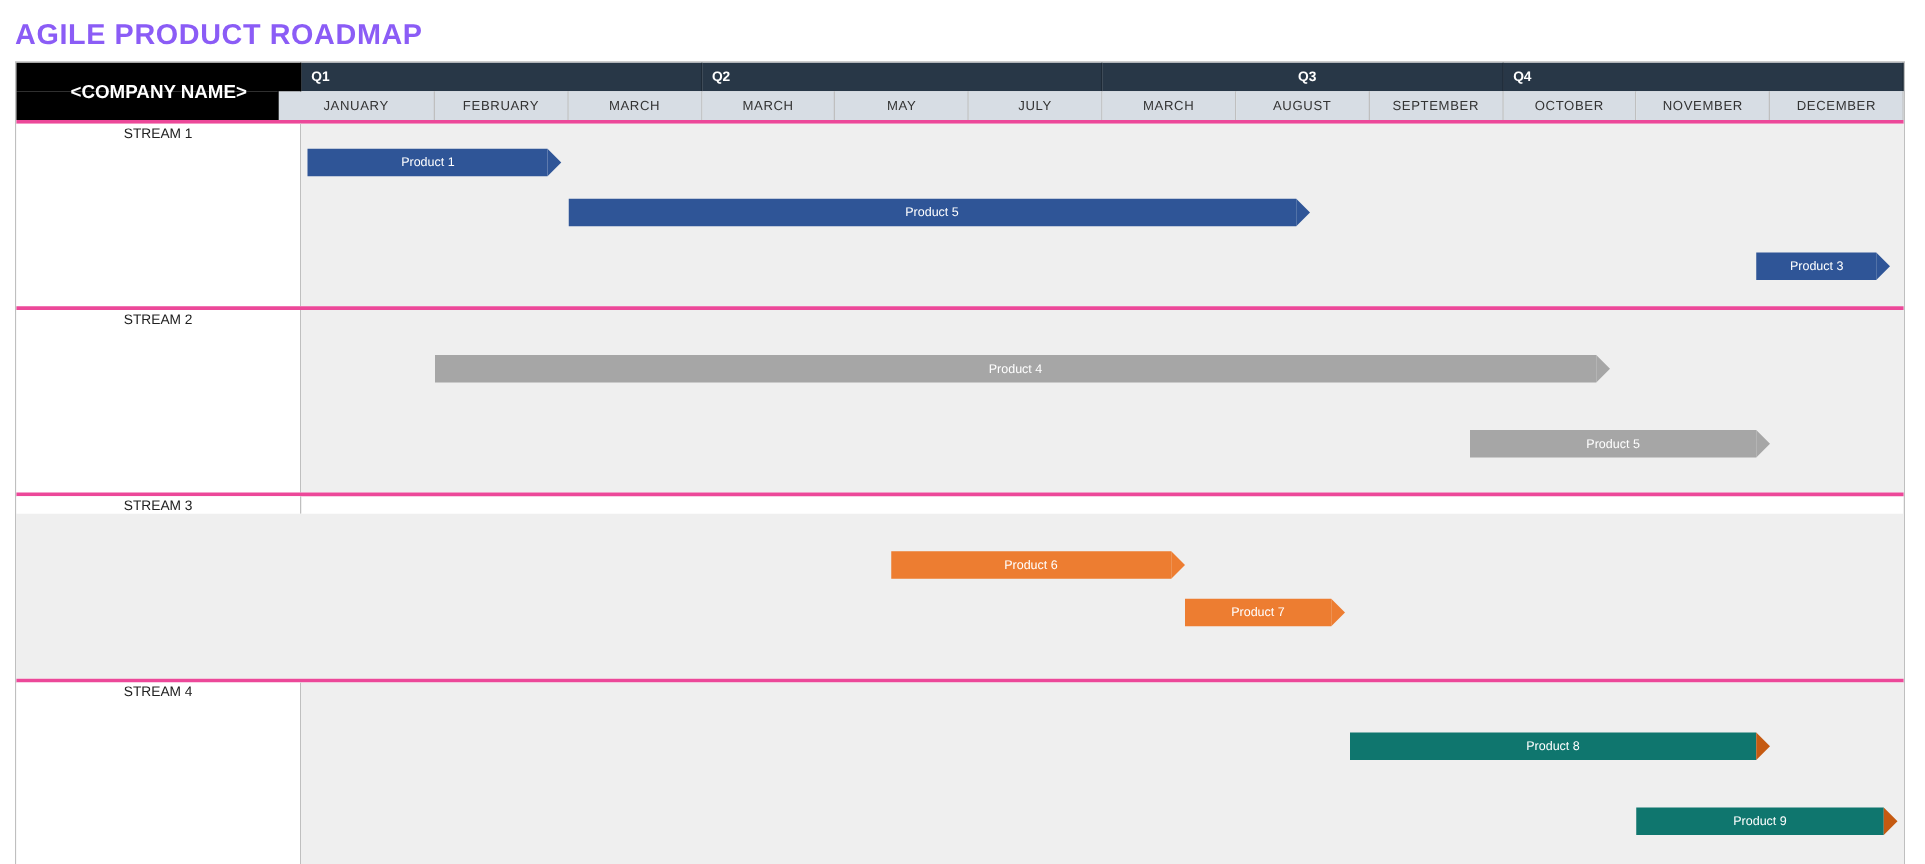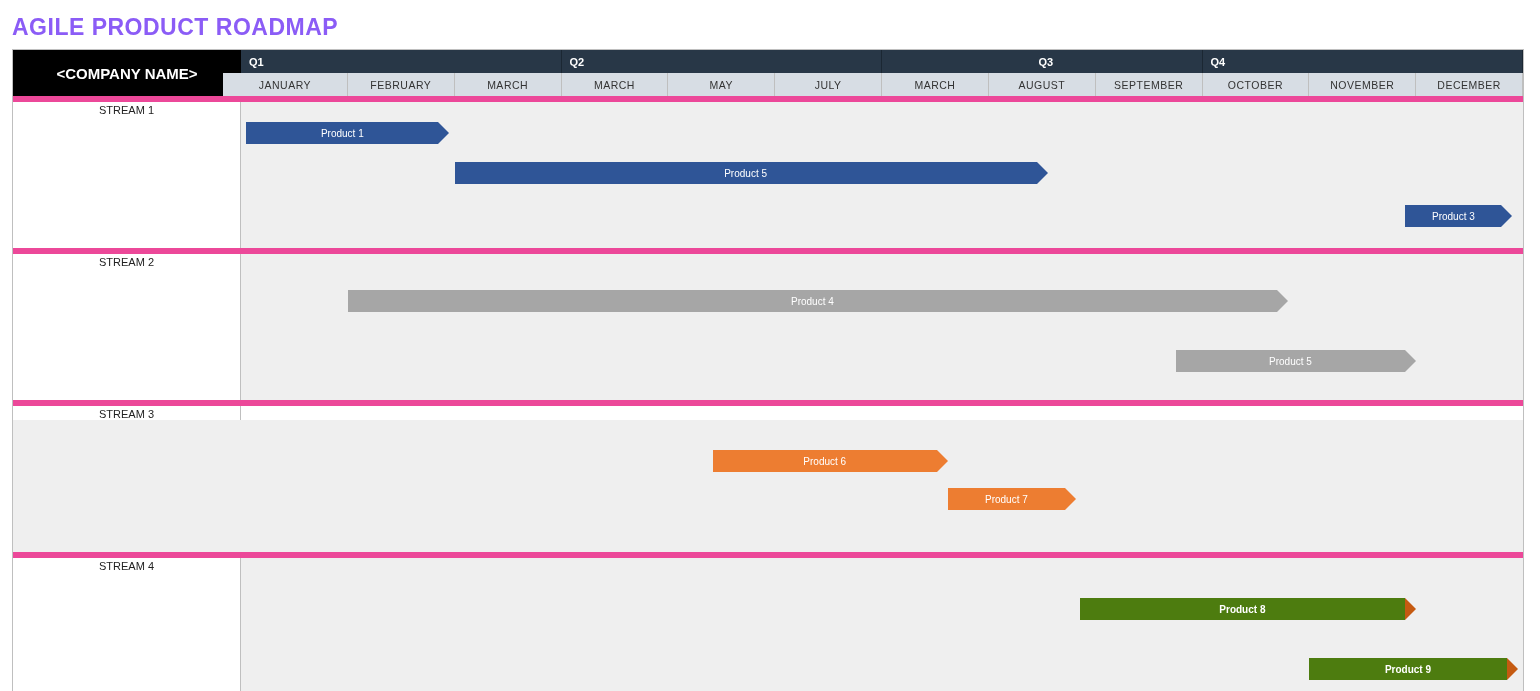--- a/index.html
+++ b/index.html
@@ -67,21 +67,21 @@
     display: flex;
     justify-content: center;
     align-items: center;
     border-right: 1px solid #bfbfbf;
     box-sizing: border-box;
     letter-spacing: 0.5px;
   }
   
   .stream {
     display: flex;
-    border-top: 6px solid #ec4899;
+    border-top: 3px solid #ec4899;
     position: relative;
   }
   .stream-label {
     width: 228px;
     background: #fff;
     font-size: 11px;
     text-align: center;
     padding-top: 2px;
     border-right: 1px solid #bfbfbf;
     box-sizing: border-box;
@@ -115,21 +115,21 @@
     width: 0;
     height: 0;
     border-top: 11px solid transparent;
     border-bottom: 11px solid transparent;
     border-left: 11px solid currentColor;
   }
   .bar .lbl { color: #fff; }
   .c-blue   { background: #2f5597; color: #2f5597; }
   .c-gray   { background: #a6a6a6; color: #a6a6a6; }
   .c-orange { background: #ed7d31; color: #ed7d31; }
-  .c-brown  { background: #4d7c0f; color: #c55a11; font-weight: bold; }
+  .c-brown  { background: #0f766e; color: #c55a11; }
 
   
 </style>
 </head>
 <body>
 
 <div class="page">
   <div class="title">AGILE PRODUCT ROADMAP</div>
 
   <div class="roadmap">

